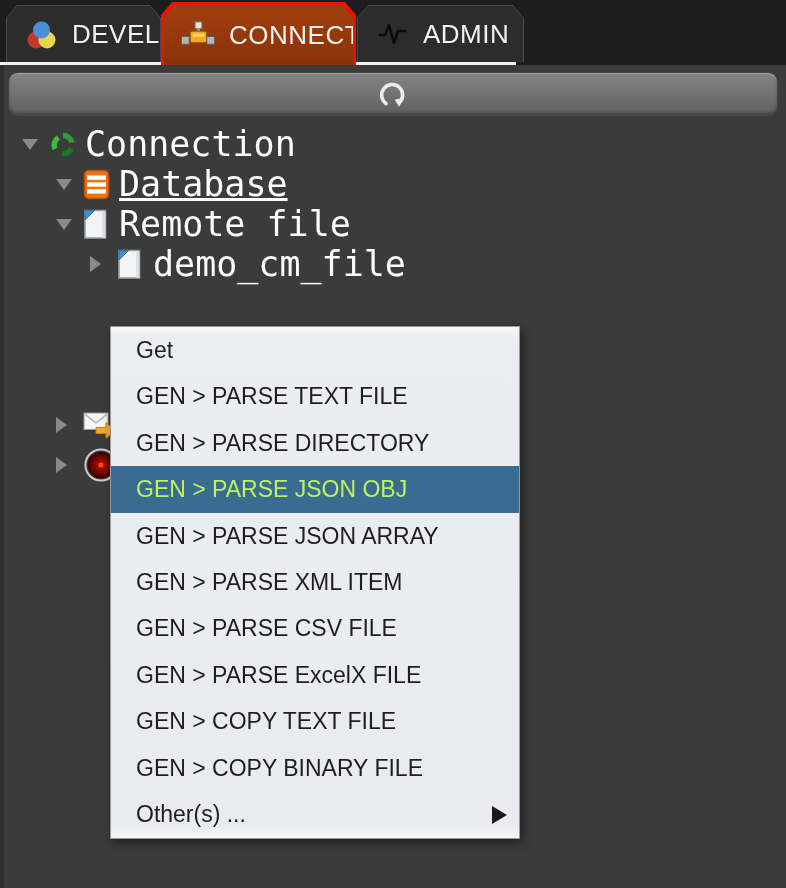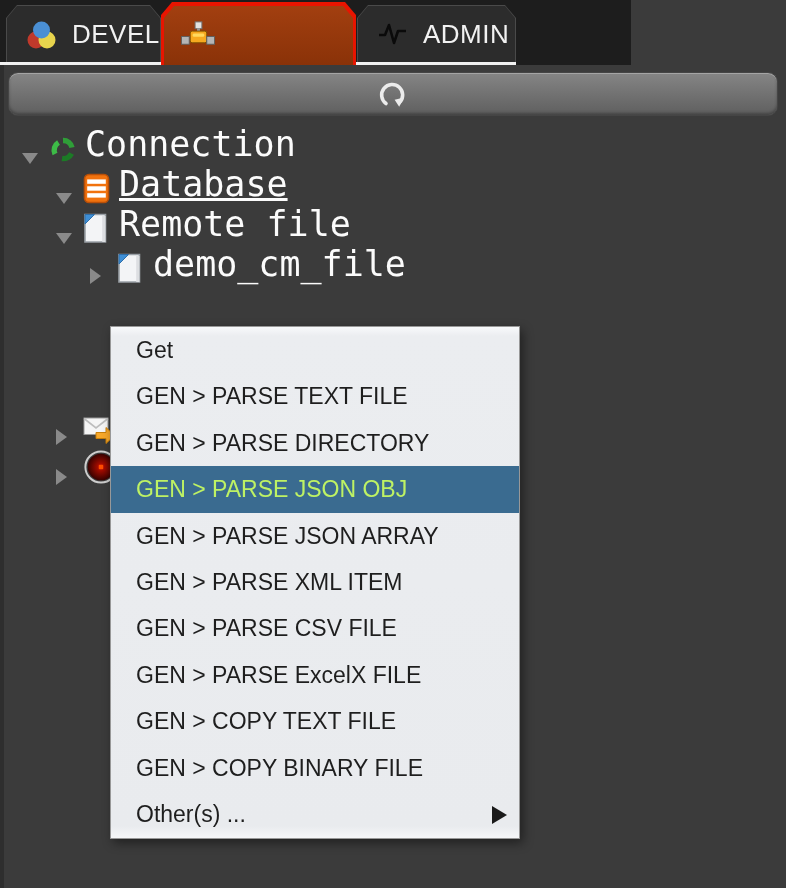--- a/index.html
+++ b/index.html
@@ -3,47 +3,47 @@
 <meta charset="utf-8">
 <style>
   html,body { margin:0; padding:0; background:#111; }
   #screen {
     position:relative; width:786px; height:888px; overflow:hidden;
     background:#3b3b3b; font-family:"Liberation Sans", sans-serif;
     -webkit-font-smoothing:antialiased;
   }
 
   
-  #tab-bar { position:absolute; top:0; left:0; width:631px; height:65px; background:#1d1d1d; }
+  #tab-bar { position:absolute; top:0; left:0; width:786px; height:65px; background:#1d1d1d; }
   #tab-underline { position:absolute; top:62px; left:0; width:516px; height:3px; background:#f2f2f2; z-index:1; }
   #tabs { position:absolute; inset:0; z-index:2; }
   .tab { position:absolute; top:5px; height:57px; background:#4a4a4a;
          clip-path: polygon(11px 0, calc(100% - 11px) 0, 100% 13px, 100% 100%, 0 100%, 0 13px); }
   .tab:nth-child(1) { left:6px;   width:155px; }
   .tab:nth-child(2) { left:161px; width:195px; }
-  .tab:nth-child(3) { left:357px; width:159px; }
+  .tab:nth-child(3) { left:357px; width:159px;padding-left:8px; }
   .tab-fill { position:absolute; inset:1px 1px 0 1px; background:#2c2c2c;
          clip-path: polygon(10px 0, calc(100% - 10px) 0, 100% 12px, 100% 100%, 0 100%, 0 12px);
          display:flex; align-items:center; padding-left:16px; gap:13px; box-sizing:border-box; }
   .tab.active { top:2px; height:63px; background:var(--accent-border,#e81500); }
   .tab.active .tab-fill { inset:4px 3px 0 3px; background:linear-gradient(var(--accent-top,#a23f10), var(--accent-bottom,#8a3208)); }
   .tab-icon { width:36px; height:34px; display:flex; align-items:center; justify-content:center; flex:0 0 auto; }
   .tab-label { color:#f2f2f2; font-size:26px; letter-spacing:0.5px; white-space:nowrap; }
 
   
   #refresh-button { position:absolute; top:72px; left:8px; width:770px; height:44px;
     border-radius:10px; background:linear-gradient(#858585,#5f5f5f);
     border:1px solid #454545; box-sizing:border-box;
     box-shadow: inset 0 1px 0 rgba(255,255,255,.28), inset 0 -2px 3px rgba(0,0,0,.30);
     display:flex; align-items:center; justify-content:center; cursor:pointer; }
 
   
   #left-edge { position:absolute; left:0; top:65px; width:4px; height:823px; background:#2e2e2e; }
   #tree { position:absolute; left:4px; top:124px; width:782px; }
-  .tree-row { display:flex; align-items:flex-end; height:40px; color:#fbfbfb;
+  .tree-row { display:flex; align-items:center; height:40px; color:#fbfbfb;
     font-family:"DejaVu Sans Mono", monospace; font-size:35px; white-space:nowrap; cursor:default; }
   .tree-row.gap-before { margin-top:121px; }
   .tri-slot { width:27px; flex:0 0 auto; display:flex; align-items:center; }
   .tri-down { width:0; height:0; border-left:8px solid transparent; border-right:8px solid transparent; border-top:11px solid #8a8a8a; }
   .tri-right { width:0; height:0; border-top:8px solid transparent; border-bottom:8px solid transparent; border-left:11px solid #8a8a8a; }
   .tree-icon { width:36px; flex:0 0 auto; display:flex; align-items:center; }
   .tree-label { line-height:40px; }
 
   
   #context-menu { position:absolute; left:110px; top:326px; width:410px; height:513px; z-index:10;
@@ -82,20 +82,21 @@
       <span class="tab-icon">
               <svg width="37" height="31" viewBox="0 0 37 31">
                 <rect x="15.5" y="1.5" width="7" height="7" fill="#e3e3e3" stroke="#6f6f6f"></rect>
                 <rect x="17.5" y="8" width="3" height="4" fill="#9a9a9a"></rect>
                 <rect x="10.5" y="11" width="17" height="12" rx="2" fill="#f6a91f" stroke="#7c4f00"></rect>
                 <rect x="13" y="13.5" width="12" height="3.4" rx="1.5" fill="#ffd95e"></rect>
                 <rect x="1.5" y="16.5" width="8" height="8" fill="#b5b5b5" stroke="#5f5f5f"></rect>
                 <rect x="27.5" y="16.5" width="8" height="8" fill="#b5b5b5" stroke="#5f5f5f"></rect>
               </svg>
             </span>
+      <span class="tab-label">CONNECT</span>
     </div>
   </div>
         <div class="tab">
     <div class="tab-fill">
       <span class="tab-icon">
               <svg width="31" height="31" viewBox="0 0 31 31">
                 <path d="M2 16 h6 l4 -10 l5 18 l4 -12 h8" fill="none" stroke="#0a0a0a" stroke-width="2.6" stroke-linejoin="round"></path>
               </svg>
             </span>
       <span class="tab-label">ADMIN</span>

